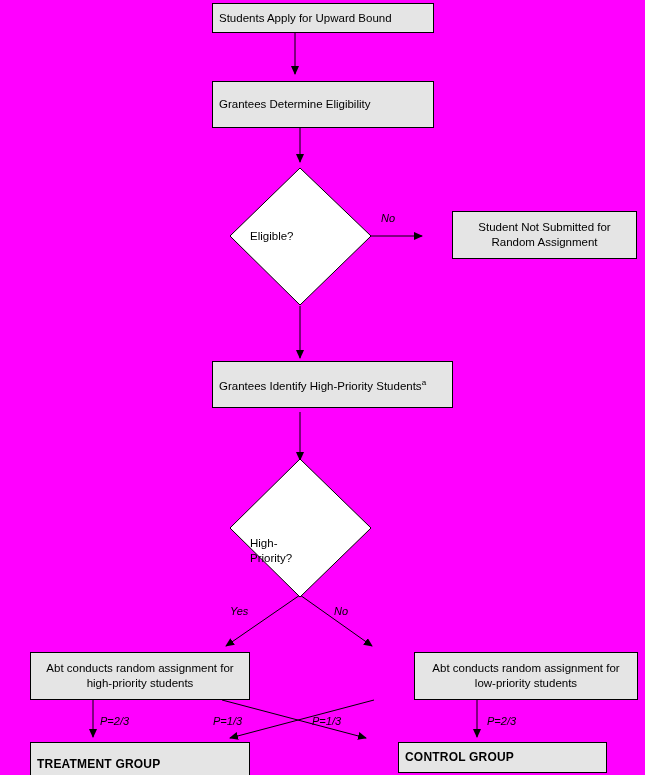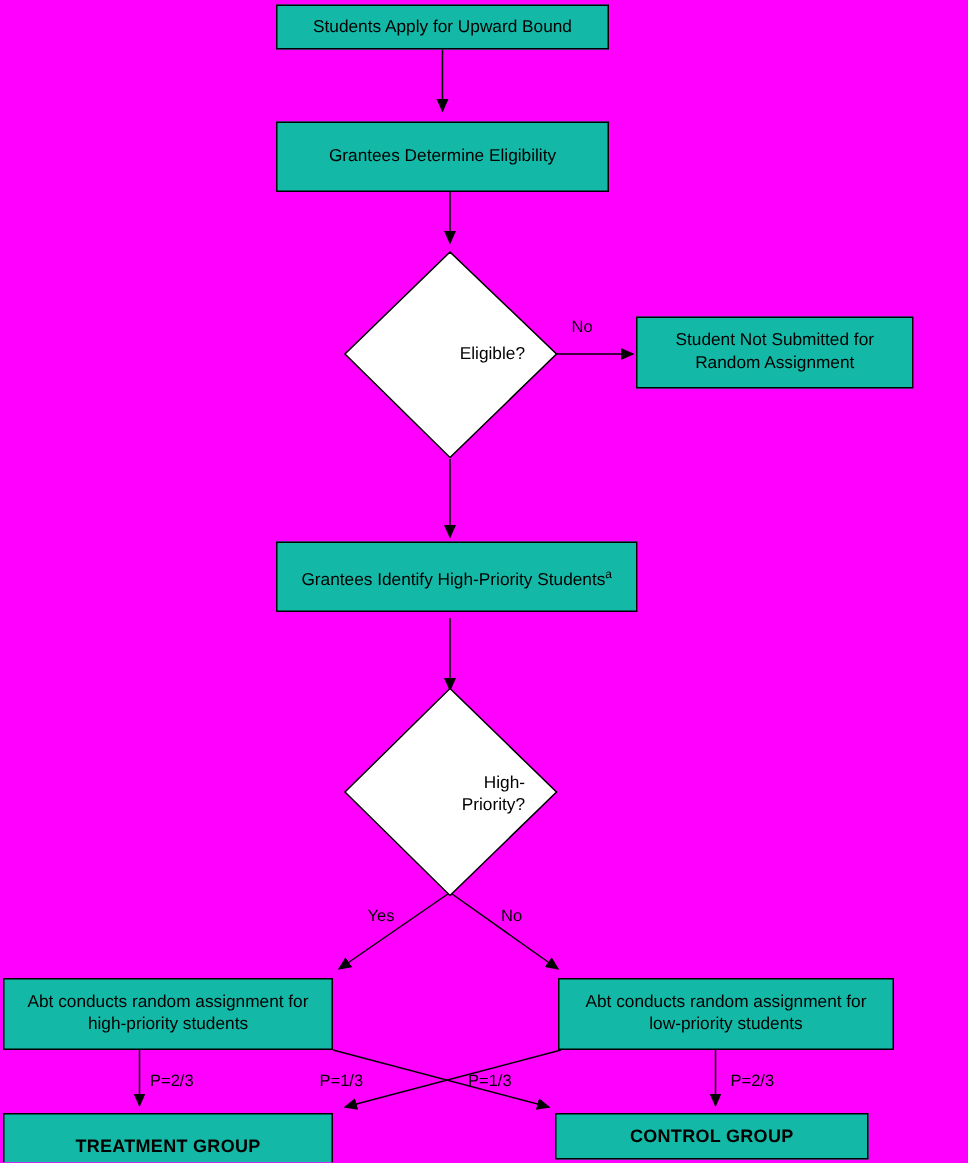--- a/index.html
+++ b/index.html
@@ -17,47 +17,48 @@
   }
   #svg-layer {
     position: absolute;
     left: 0;
     top: 0;
     width: 645px;
     height: 775px;
   }
   .node {
     position: absolute;
-    background: #14b8a6;
+    background: #e5e5e5;
     border: 1px solid #000000;
     box-sizing: border-box;
     display: flex;
     align-items: center;
-    justify-content: center;
     text-align: center;
     color: #000000;
     font-size: 11.5px;
     line-height: 15px;
     z-index: 3;
+    margin-left: 28px;
   }
   .node .txt { padding: 0 6px; }
   .node.bold { font-weight: bold; font-size: 12px; letter-spacing: 0.2px; }
   .edge-label {
     position: absolute;
     color: #000000;
     font-size: 11px;
     line-height: 14px;
     white-space: nowrap;
     z-index: 4;
+    font-style: italic;
   }
   .edge-label.wrap { white-space: normal; width: 262px; }
   sup { font-size: 8px; vertical-align: super; }
   .diamond-label {
     position: absolute;
-    text-align: right;
+    text-align: left;
     color: #000000;
     font-size: 11.5px;
     line-height: 15px;
     z-index: 4;
   }
 </style>
 </head>
 <body>
 
 <div id="stage">
@@ -114,38 +115,38 @@
 
   <div class="edge-label" style="left:381px; top:211px;">
     <span>No</span>
   </div>
 
 
   <div class="node" style="left:184px; top:361px; width:241px; height:47px;">
     <span class="txt"><span>Grantees Identify High-Priority Students</span><sup>a</sup></span>
   </div>
 
-  <div class="diamond-label" style="left:250px; top:515px; width:100px;">
+  <div class="diamond-label" style="left:250px; top:536px; width:100px;">
     <div>High-</div>
     <div>Priority?</div>
   </div>
 
-  <div class="edge-label" style="left:245px; top:604px;">
+  <div class="edge-label" style="left:230px; top:604px;">
     <span>Yes</span>
   </div>
 
   <div class="edge-label" style="left:334px; top:604px;">
     <span>No</span>
   </div>
 
   <div class="node" style="left:2px; top:652px; width:220px; height:48px;">
     <span class="txt">Abt conducts random assignment for high-priority students</span>
   </div>
 
-  <div class="node" style="left:372px; top:652px; width:224px; height:48px;">
+  <div class="node" style="left:386px; top:652px; width:224px; height:48px;">
     <span class="txt">Abt conducts random assignment for low-priority students</span>
   </div>
 
   <div class="edge-label" style="left:100px; top:714px;">
     <span>P=2/3</span>
   </div>
 
   <div class="edge-label" style="left:312px; top:714px;">
     <span>P=1/3</span>
   </div>

